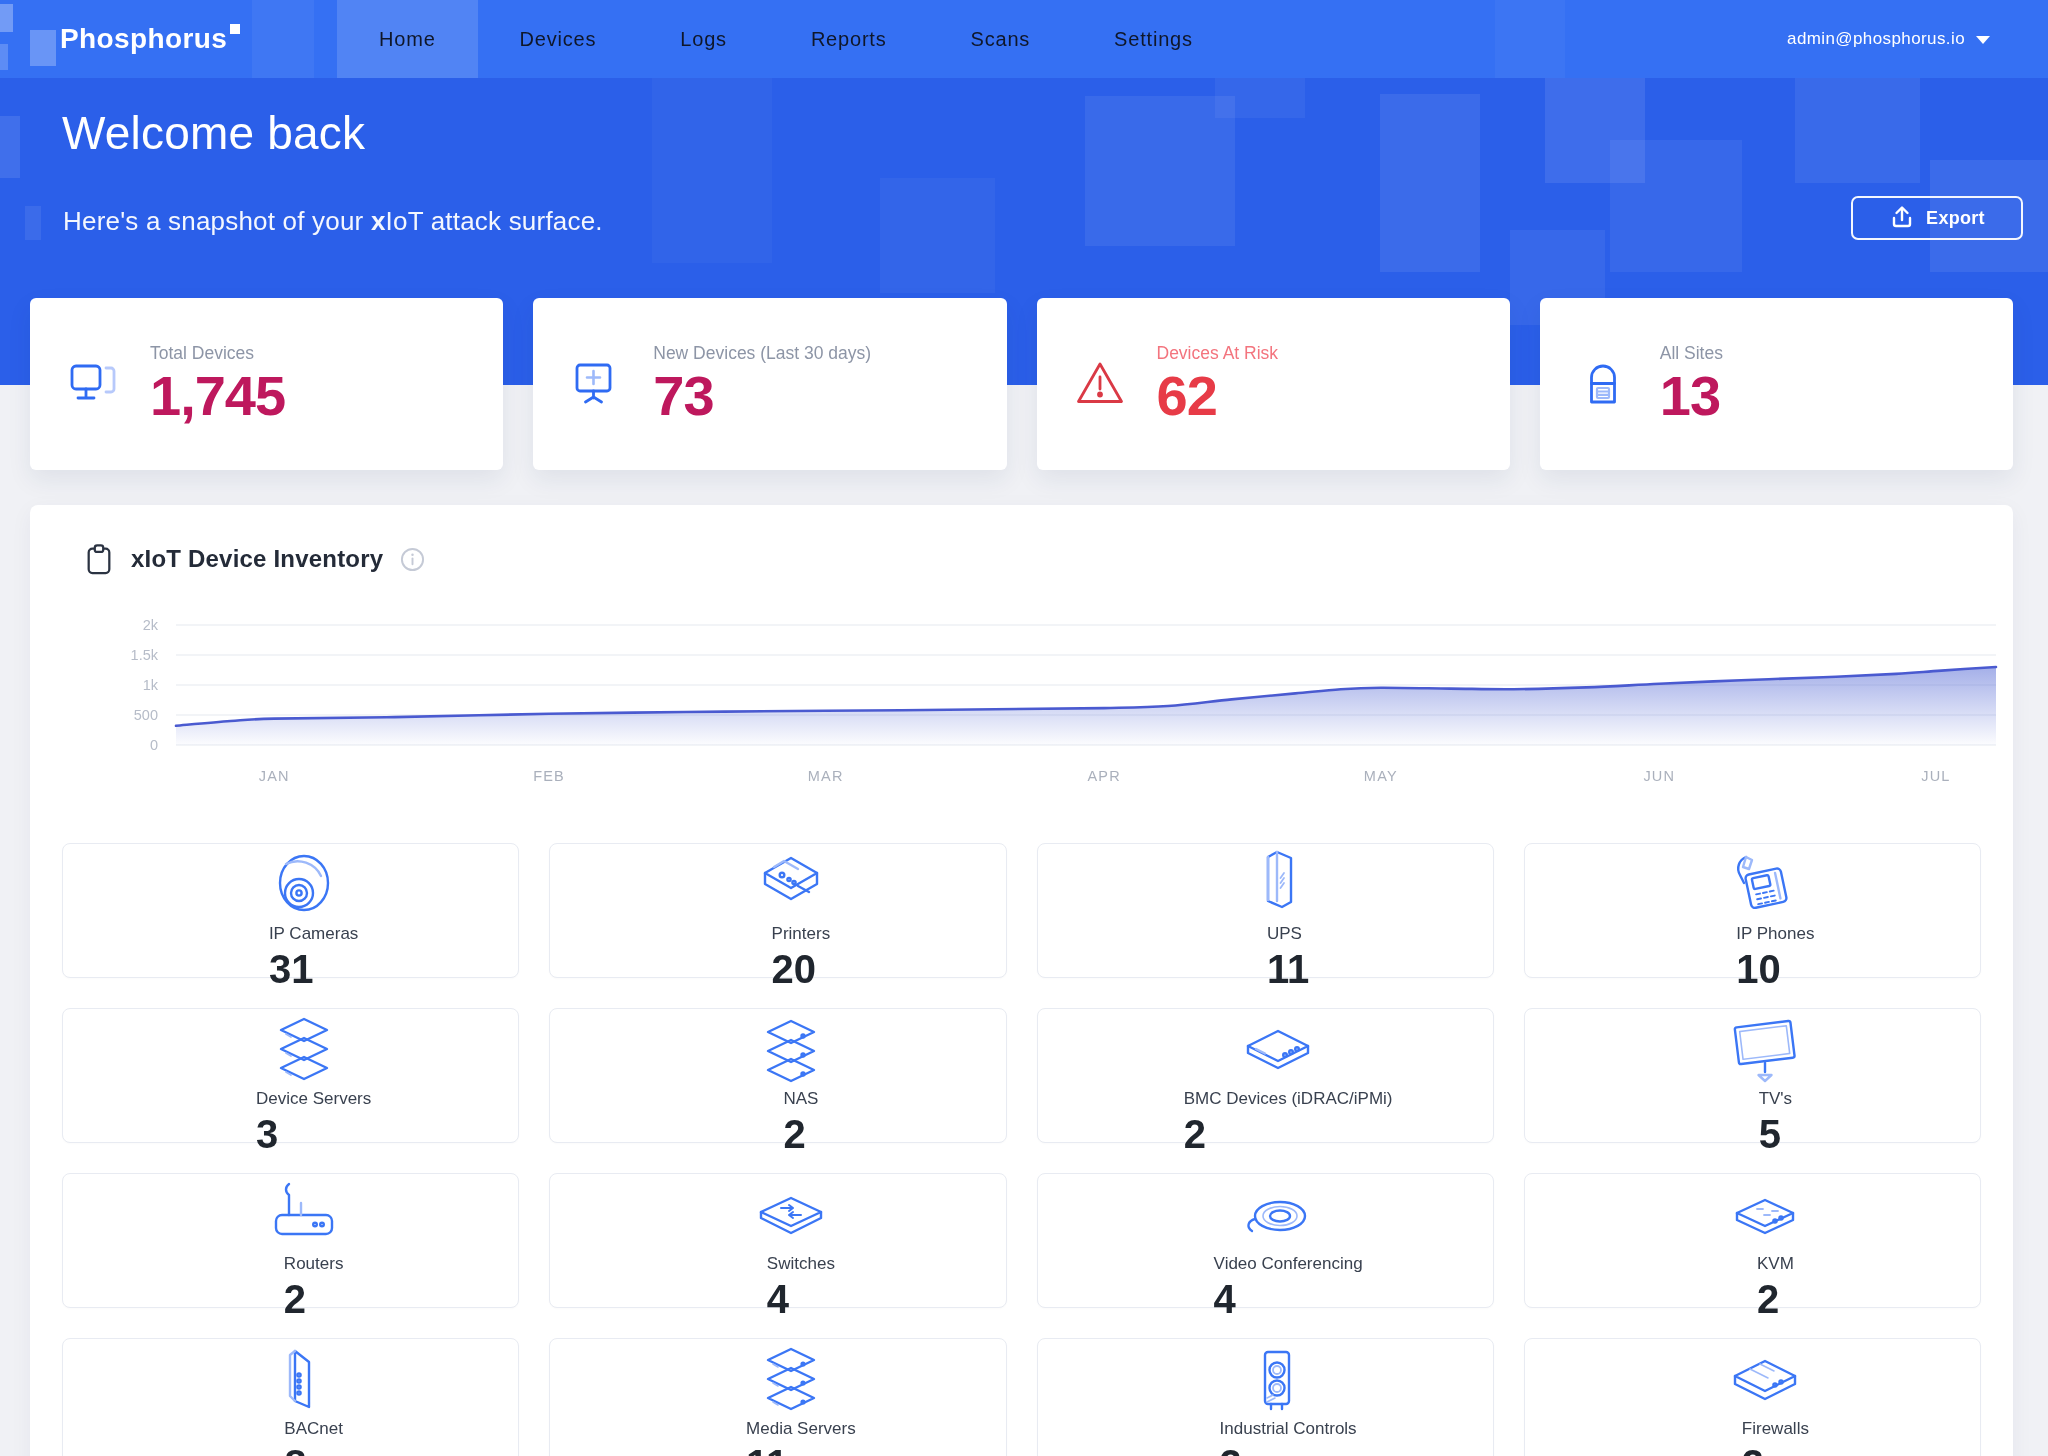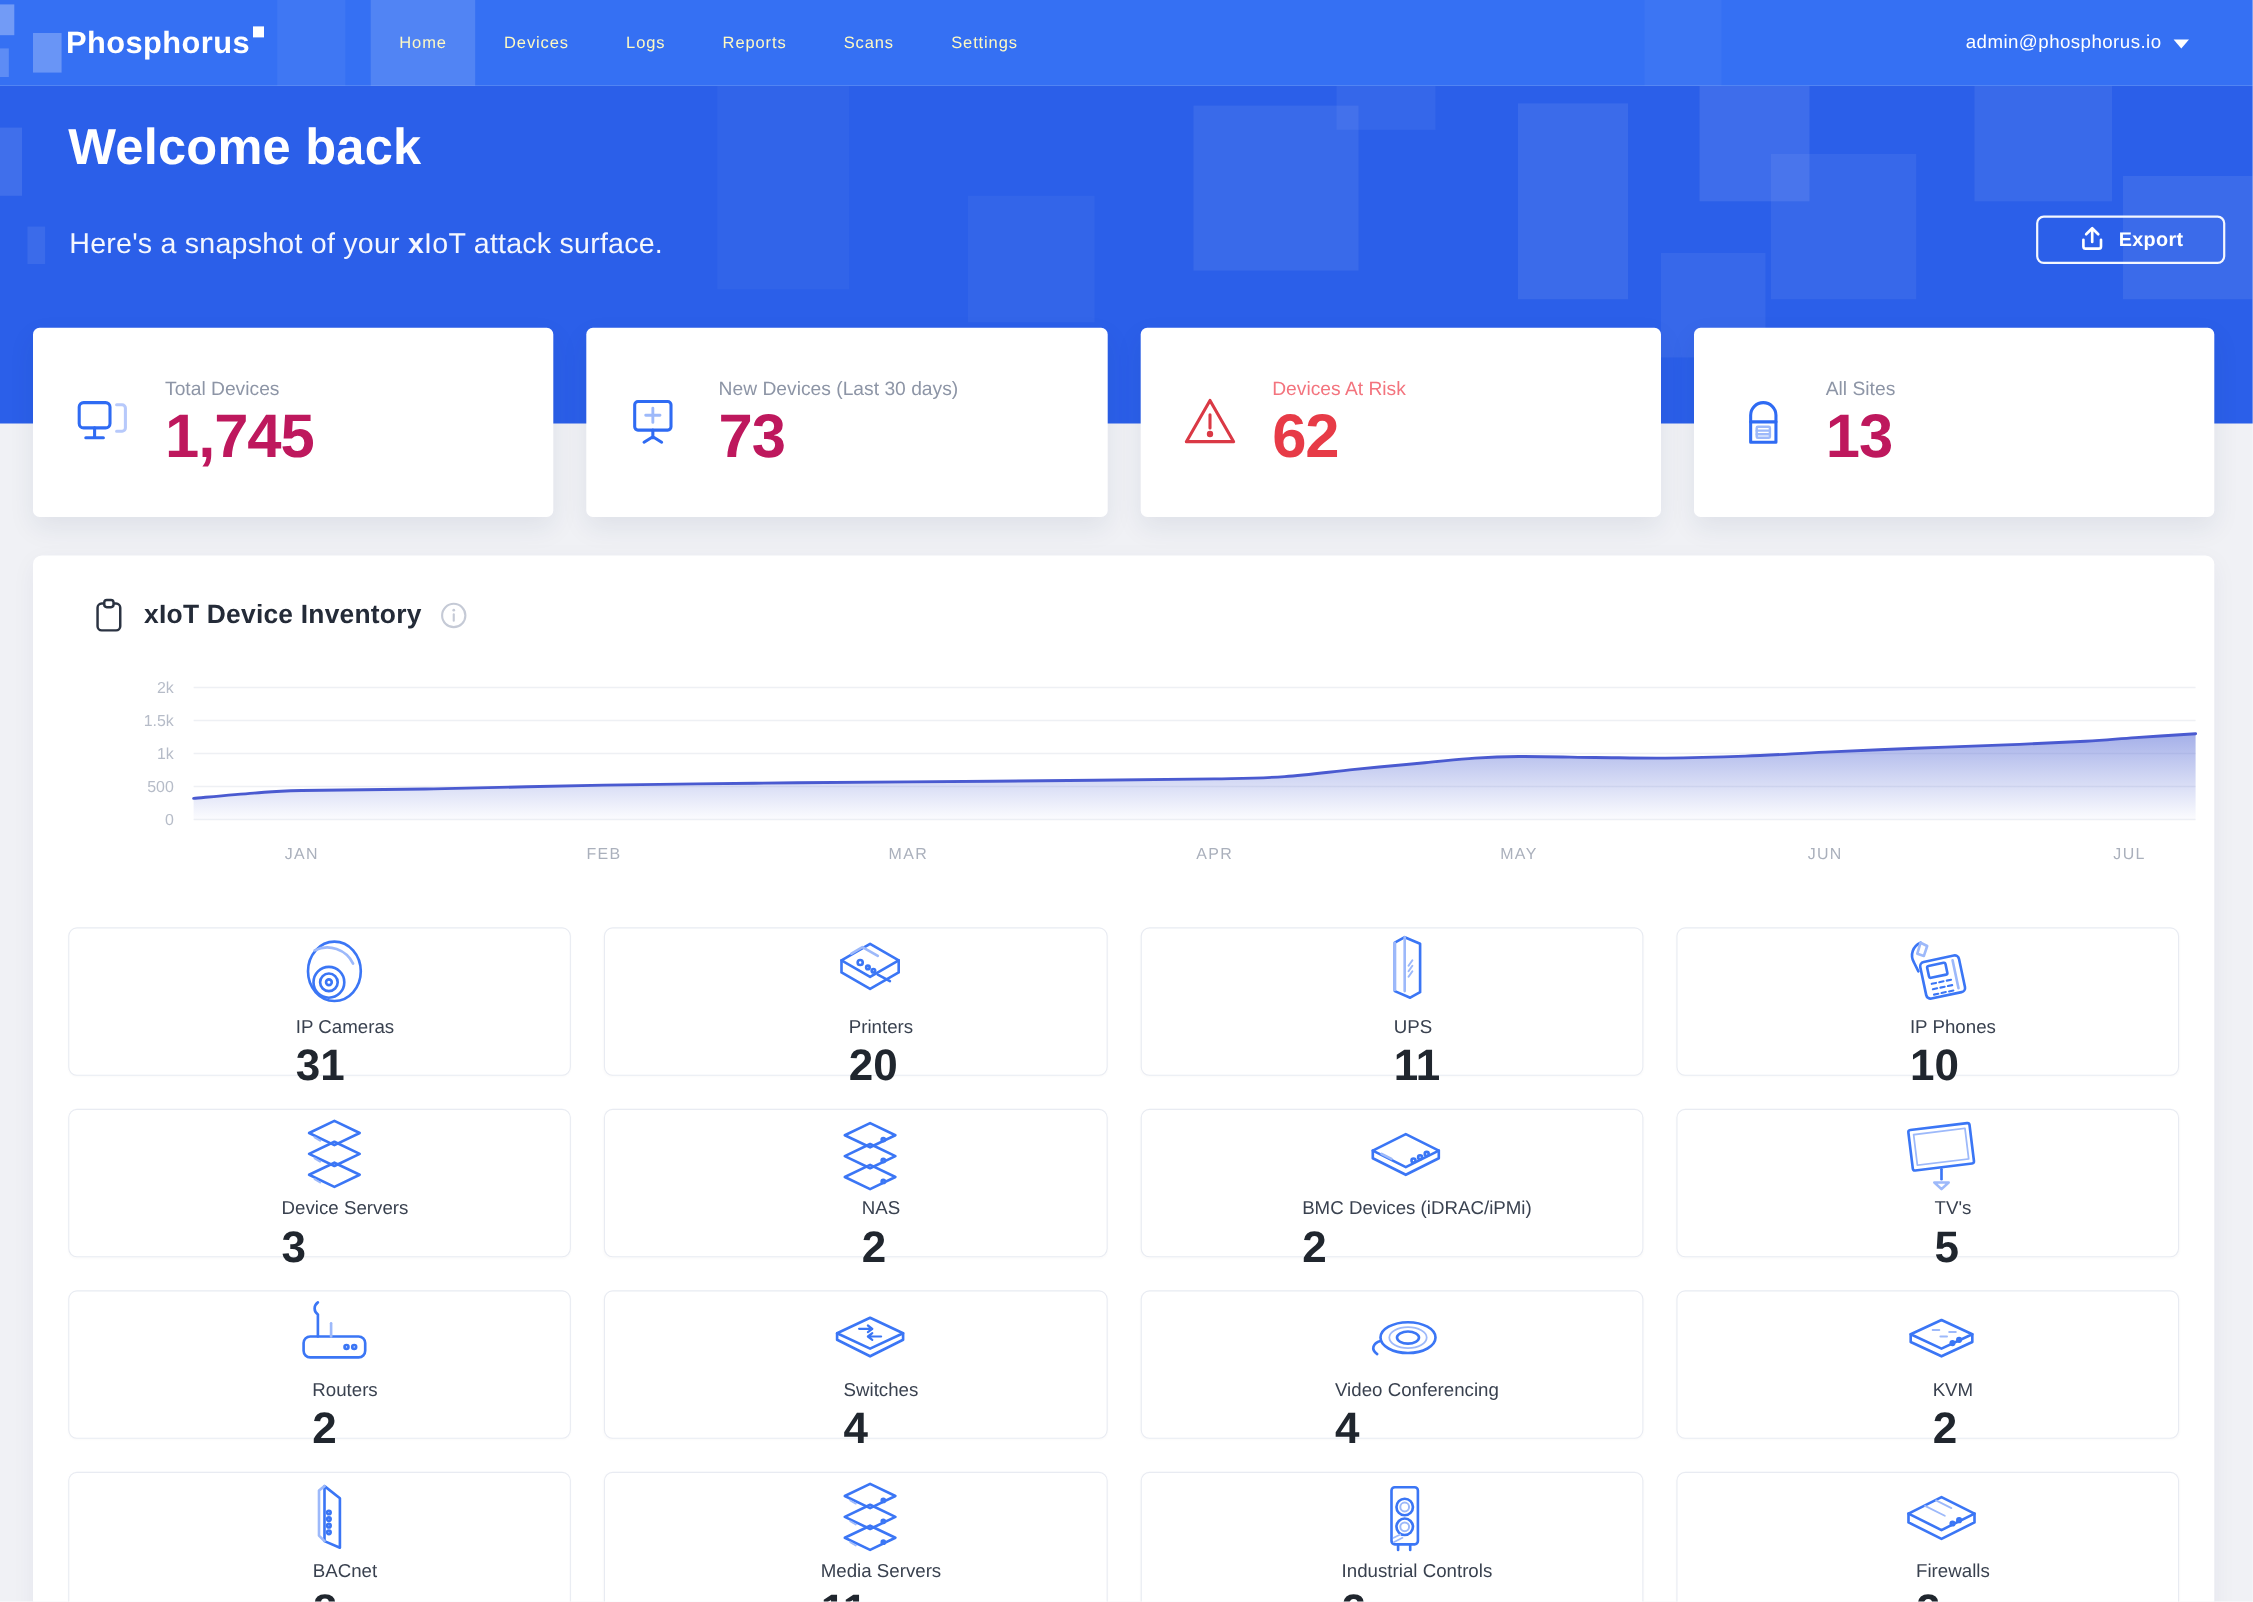--- a/index.html
+++ b/index.html
@@ -8,27 +8,27 @@
     background:#f0f1f5;font-family:"Liberation Sans",sans-serif;
     -webkit-font-smoothing:antialiased;
   }
   
   .nav{position:absolute;left:0;top:0;width:2048px;height:78px;background:#3570f3;z-index:5;}
   .nav .decor-sq,.hero .decor-sq{position:absolute;background:#fff;}
   .brand{position:absolute;left:60px;top:0;height:78px;display:flex;align-items:center;color:#fff;cursor:pointer;}
   .brand-name{font-size:28px;font-weight:700;letter-spacing:.4px;}
   .brand-square{width:10px;height:10px;background:#fff;margin:-20px 0 0 3px;display:inline-block;}
   .nav-items{position:absolute;left:337px;top:0;height:78px;display:flex;}
-  .nav-item{display:flex;align-items:center;padding:0 26px;color:#fef9c3;font-size:15px;font-weight:500;letter-spacing:.8px;cursor:pointer;text-decoration:none;}
+  .nav-item{display:flex;align-items:center;padding:0 42px;color:#0f172a;font-size:20px;font-weight:500;letter-spacing:.8px;cursor:pointer;text-decoration:none;}
   .nav-item.active{background:rgba(255,255,255,.14);}
   .user{position:absolute;right:58px;top:0;height:78px;display:flex;align-items:center;gap:11px;color:#fff;font-size:17px;letter-spacing:.4px;cursor:pointer;}
   .caret{width:0;height:0;border-left:7px solid transparent;border-right:7px solid transparent;border-top:8px solid #fff;display:inline-block;margin-top:2px;}
   
   .hero{position:absolute;left:0;top:78px;width:2048px;height:307px;background:#2b5fe9;overflow:hidden;}
-  .hero-title{position:absolute;left:62px;top:28px;margin:0;color:#fff;font-size:46px;font-weight:700;letter-spacing:.2px;}
+  .hero-title{position:absolute;left:62px;top:28px;margin:0;color:#fff;font-size:46px;font-weight:400;letter-spacing:.2px;}
   .hero-sub{position:absolute;left:63px;top:128px;margin:0;color:rgba(255,255,255,.95);font-size:26px;font-weight:400;letter-spacing:.2px;}
   .hero-sub b{font-weight:700;}
   .export{position:absolute;right:25px;top:118px;width:172px;height:44px;display:flex;align-items:center;justify-content:center;gap:11px;
     background:transparent;border:2px solid rgba(255,255,255,.95);border-radius:7px;color:#fff;font-size:18px;font-weight:600;
     font-family:"Liberation Sans",sans-serif;cursor:pointer;letter-spacing:.3px;}
   .exp-ic{display:inline-flex;margin-top:-2px;}
   
   .stats{position:absolute;left:30px;top:298px;width:1983px;display:grid;grid-template-columns:repeat(4,1fr);gap:30px;z-index:6;}
   .stat-card{height:172px;background:#fff;border-radius:6px;box-shadow:0 10px 24px rgba(28,45,90,.08);
     display:flex;align-items:center;padding-left:32px;box-sizing:border-box;cursor:pointer;}

